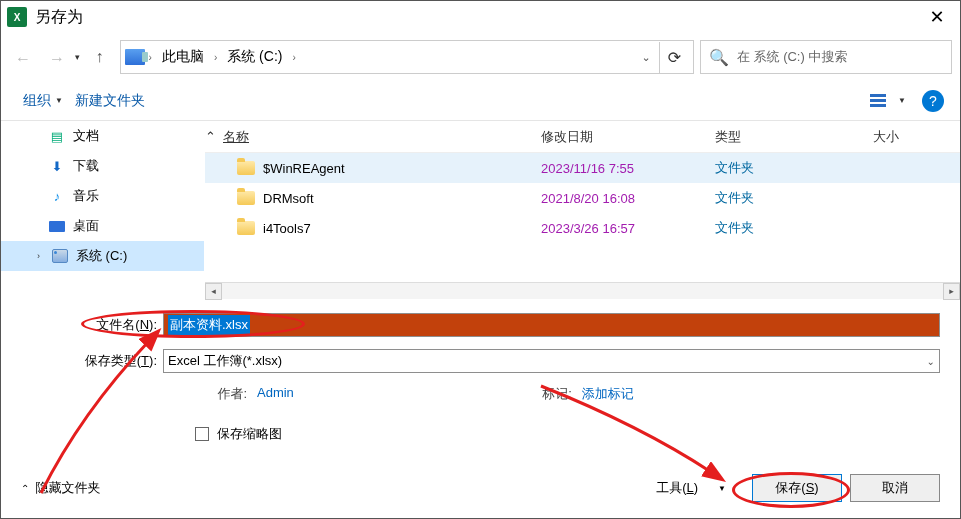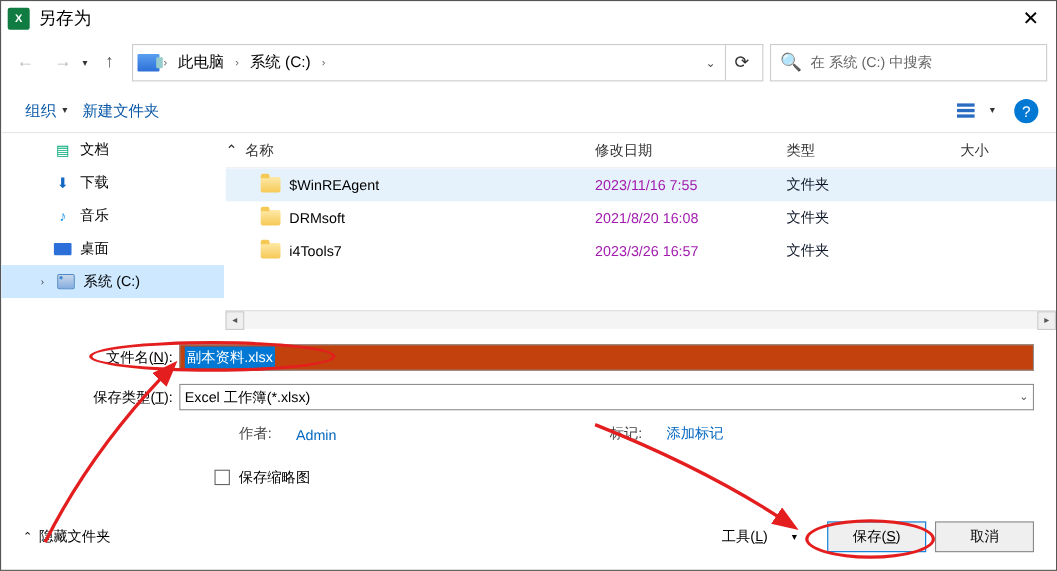--- a/index.html
+++ b/index.html
@@ -45,51 +45,51 @@
     .ic-dl { color: #1368c6; }
     .ic-music { color: #1390e8; }
     .ic-desk { background: #2d6fd8; border-radius: 1px; width: 16px; height: 11px; }
     .ic-drive { width: 18px; height: 14px; background: linear-gradient(#c8d8e8,#86aee0); border: 1px solid #5589c4; border-radius: 2px; position: relative; }
     .ic-drive::after { content: ""; position: absolute; left: 1px; top: 1px; width: 3px; height: 3px; background: #3a87d6; border-radius: 50%; }
     .sel-chev { font-size: 9px; color: #333; margin-right: 4px; }
 
     .filepane { flex: 1; display: flex; flex-direction: column; border-left: 1px solid #fff; }
     .cols { display: flex; height: 32px; align-items: center; font-size: 13px; color: #333; border-bottom: 1px solid #eee; }
     .c-caret { width: 18px; }
-    .c-name { width: 318px; padding-left: 0; }
+    .c-name { width: 318px; padding-left: 0; text-decoration: underline; }
     .c-date { width: 174px; }
     .c-type { width: 158px; }
     .c-size { }
     .rows { flex: 1; overflow: hidden; }
     .row { display: flex; height: 30px; align-items: center; font-size: 13px; color: #000; }
     .row.sel { background: #e6f2fb; }
     .r-name { width: 318px; padding-left: 14px; display: flex; align-items: center; gap: 8px; }
     .r-date { width: 174px; color: #a21caf; }
-    .r-type { width: 158px; color: #0f172a; }
+    .r-type { width: 158px; color: #0369a1; }
     .folder-ic { width: 18px; height: 14px; background: linear-gradient(#ffe9a8,#f5c956); border-radius: 2px; position: relative; }
     .folder-ic::before { content: ""; position: absolute; top: -3px; left: 0; width: 8px; height: 4px; background: #f5c956; border-radius: 2px 2px 0 0; }
     .hscroll { height: 17px; border-top: 1px solid #ddd; display: flex; align-items: center; background: #f4f4f4; }
     .hs-btn { width: 17px; height: 17px; display: flex; align-items: center; justify-content: center; font-size: 9px; color: #555; border: 1px solid #ccc; background: #efefef; }
     .hs-track { flex: 1; }
 
     
     .form-area { border-top: 0; padding: 10px 20px 0 20px; position: relative; }
     .form-row { display: flex; align-items: center; height: 32px; position: relative; }
     .form-label { width: 142px; text-align: right; font-size: 13px; color: #000; padding-right: 6px; }
     .form-label u { text-decoration: underline; }
     .fn-input { flex: 1; height: 24px; border: 1px solid #8e8e8e; background: #c2410c; padding: 0 4px; display: flex; align-items: center; }
     .fn-sel { background: #0078d4; color: #fff; padding: 1px 2px; font-size: 13px; }
     .ft-select { flex: 1; height: 24px; border: 1px solid #8e8e8e; background: #fff; padding: 0 4px; font-size: 13px; display: flex; align-items: center; justify-content: space-between; }
     .red-oval { position: absolute; border: 3px solid #e41e1e; border-radius: 50%; pointer-events: none; }
     .oval1 { left: 60px; top: 1px; width: 224px; height: 28px; }
 
     .meta-row { display: flex; align-items: center; font-size: 13px; margin-top: 8px; padding-left: 144px; gap: 6px; }
     .meta-label { color: #444; width: 46px; text-align: right; }
     .meta-val { color: #0066c0; }
-    .meta-block { display: flex; align-items: flex-end; gap: 22px; }
+    .meta-block { display: flex; align-items: flex-start; gap: 10px; }
     .meta-gap { width: 220px; }
 
     .thumb-row { margin-top: 22px; padding-left: 174px; display: flex; align-items: center; gap: 8px; font-size: 13px; }
     .cb { width: 14px; height: 14px; border: 1px solid #666; }
 
     .bottom-row { position: absolute; bottom: 16px; left: 0; right: 0; display: flex; align-items: center; padding: 0 20px; font-size: 13px; }
     .hide-folders { display: flex; align-items: center; gap: 6px; }
     .tools { margin-left: auto; display: flex; align-items: center; gap: 20px; margin-right: 18px; }
     .btn { width: 90px; height: 28px; border: 1px solid #888; background: #efefef; display: flex; align-items: center; justify-content: center; margin-left: 8px; }
     .btn.primary { border: 1px solid #0078d4; }

